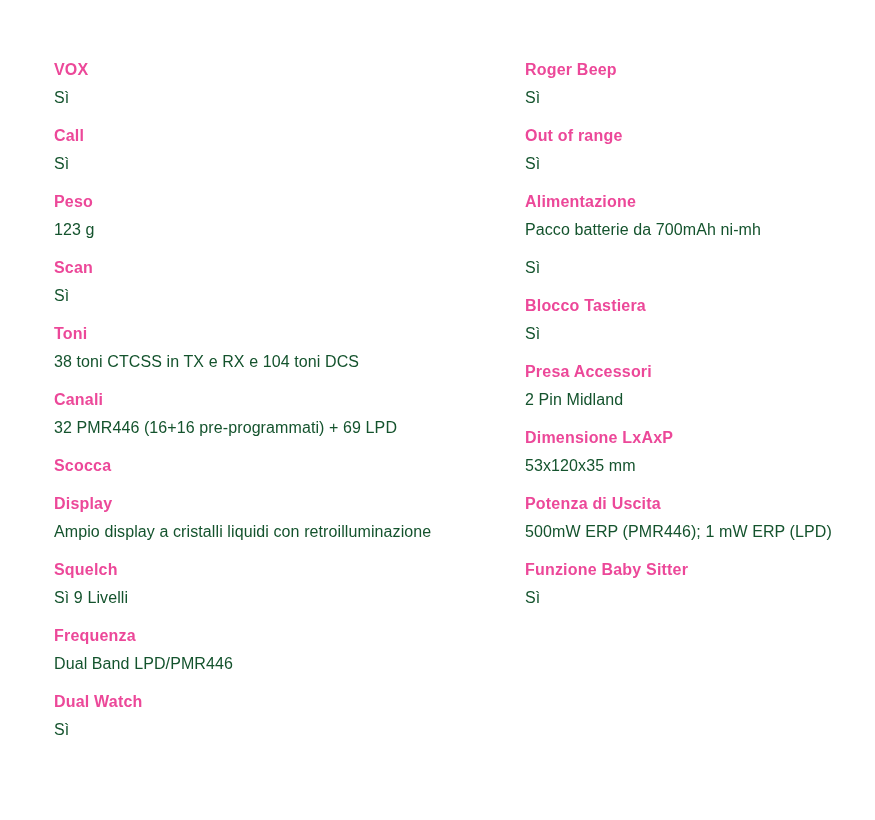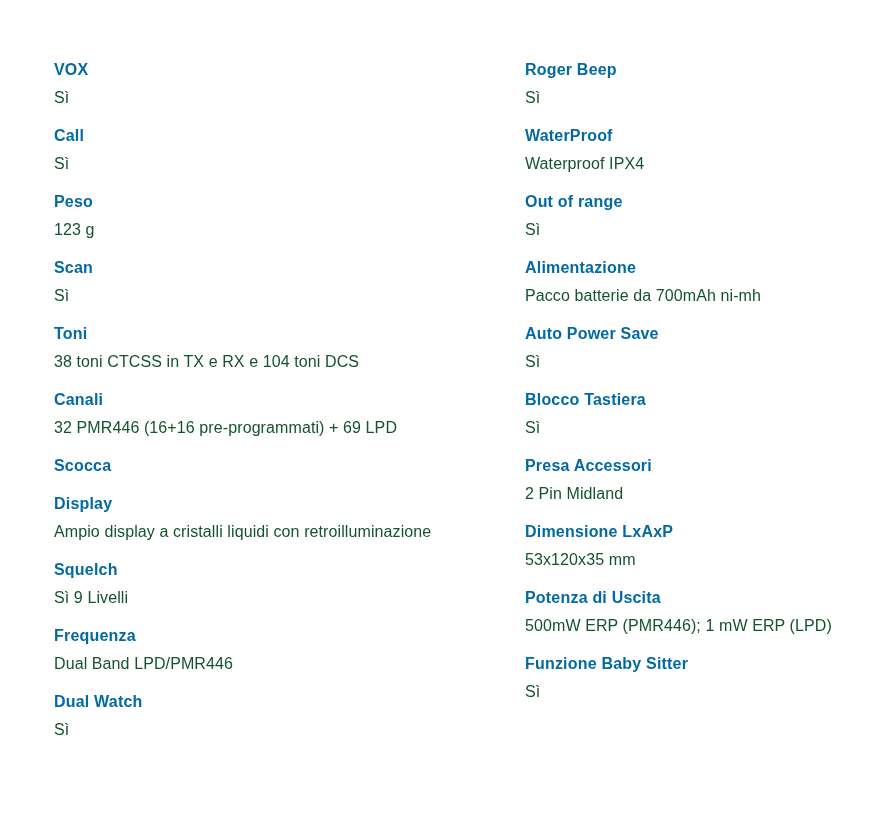--- a/index.html
+++ b/index.html
@@ -18,21 +18,21 @@
     display: flex;
     align-items: flex-start;
   }
   .spec-col-left { width: 471px; flex: 0 0 471px; }
   .spec-col-right { flex: 1 1 auto; }
   .spec-item { margin-bottom: 14px; }
   .spec-label {
     font-size: 16px;
     line-height: 24px;
     font-weight: 700;
-    color: #0369a1;
+    color: #ec4899;
     letter-spacing: 0.2px;
     margin-bottom: 4px;
   }
   .spec-value {
     font-size: 16px;
     line-height: 24px;
     font-weight: 400;
     color: #14532d;
     letter-spacing: 0.1px;
   }
@@ -88,33 +88,28 @@
         <div class="spec-value">Sì</div>
       </div>
     </div>
 
     <div class="spec-col-right">
       <div class="spec-item">
         <div class="spec-label">Roger Beep</div>
         <div class="spec-value">Sì</div>
       </div>
       <div class="spec-item">
-        <div class="spec-label">WaterProof</div>
-        <div class="spec-value">Waterproof IPX4</div>
-      </div>
-      <div class="spec-item">
         <div class="spec-label">Out of range</div>
         <div class="spec-value">Sì</div>
       </div>
       <div class="spec-item">
         <div class="spec-label">Alimentazione</div>
         <div class="spec-value">Pacco batterie da 700mAh ni-mh</div>
       </div>
       <div class="spec-item">
-        <div class="spec-label">Auto Power Save</div>
         <div class="spec-value">Sì</div>
       </div>
       <div class="spec-item">
         <div class="spec-label">Blocco Tastiera</div>
         <div class="spec-value">Sì</div>
       </div>
       <div class="spec-item">
         <div class="spec-label">Presa Accessori</div>
         <div class="spec-value">2 Pin Midland</div>
       </div>

